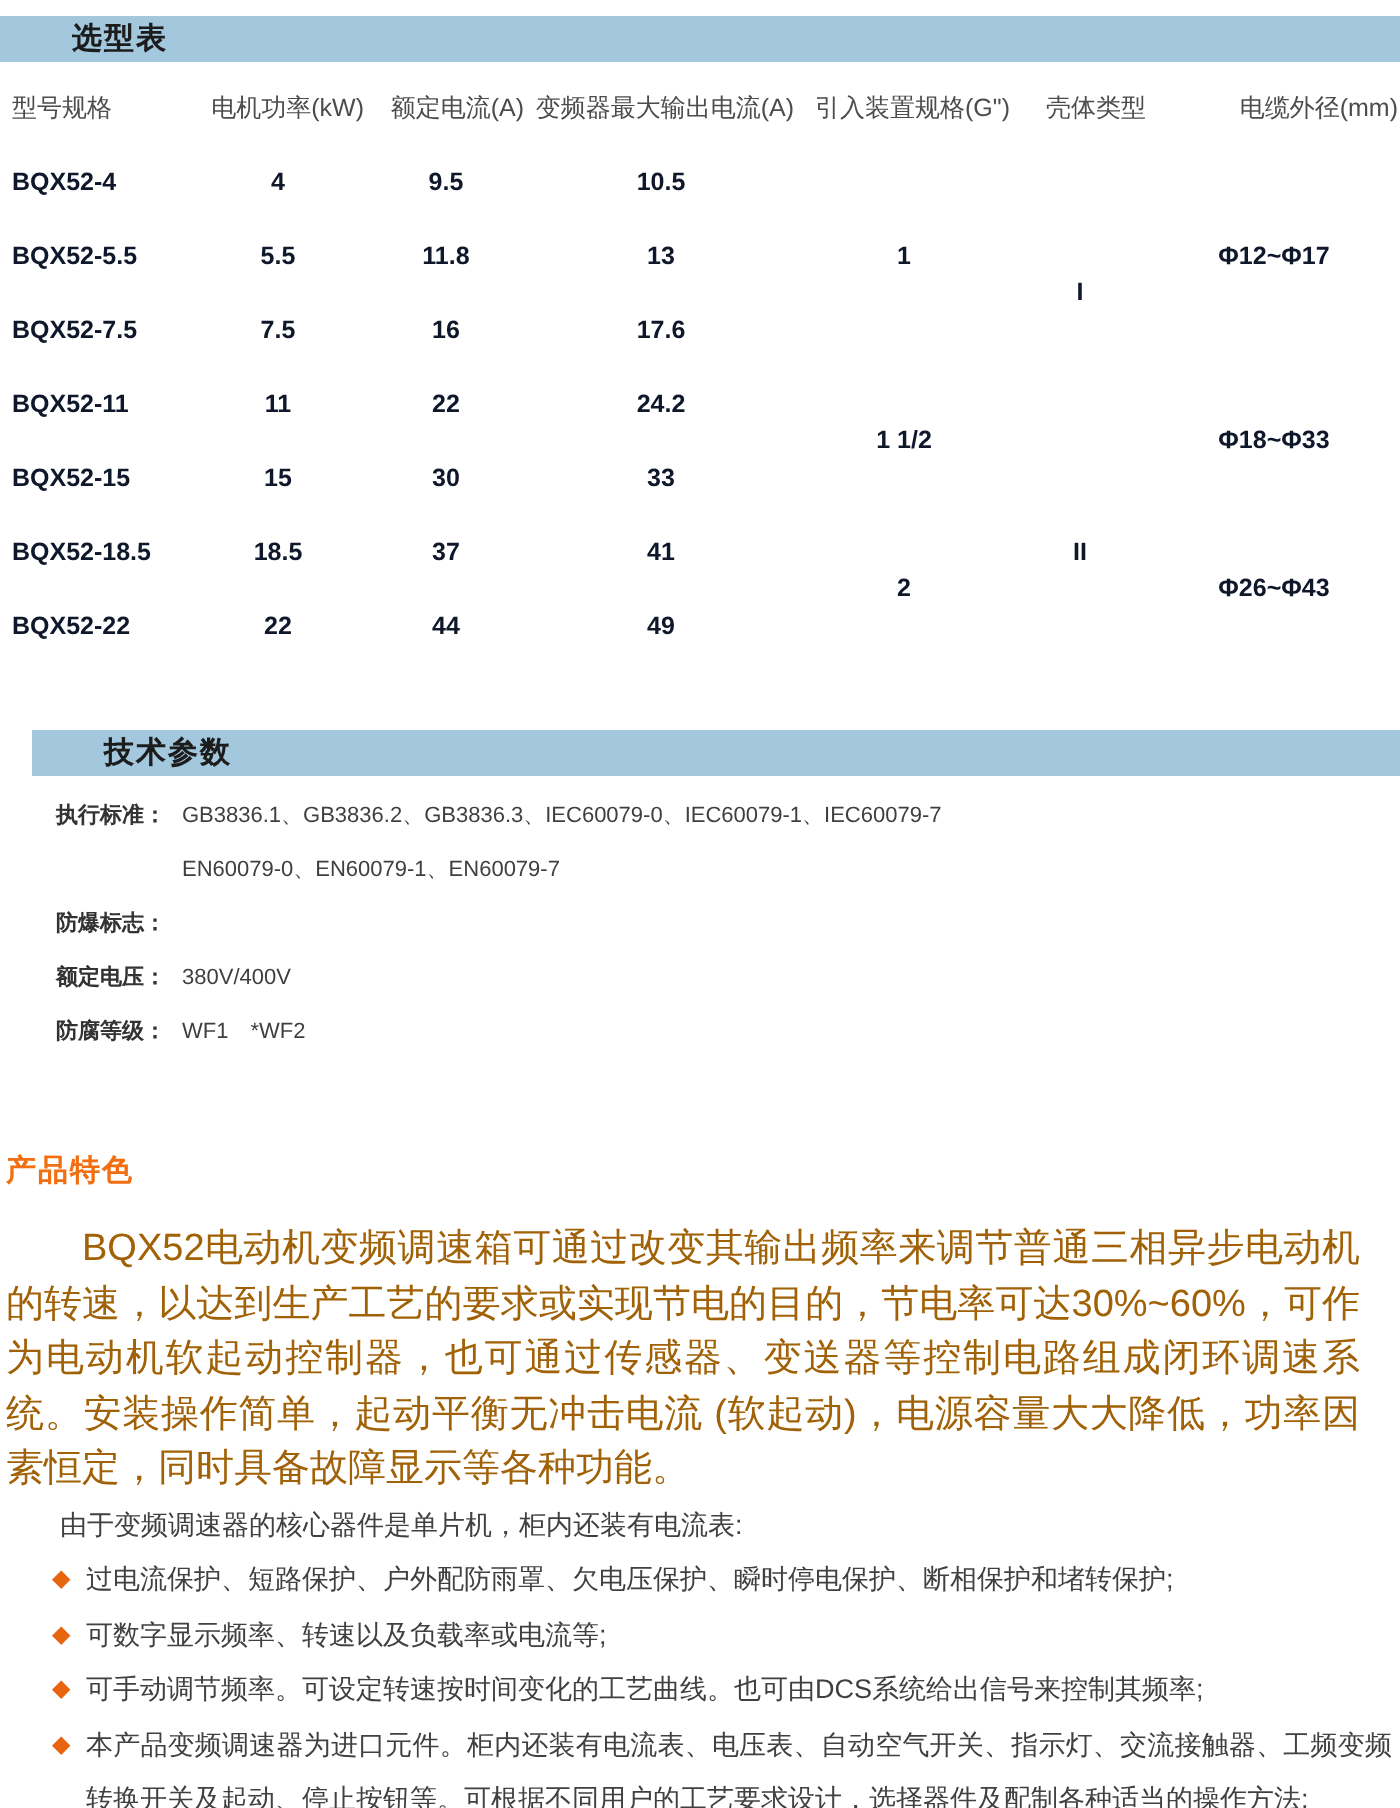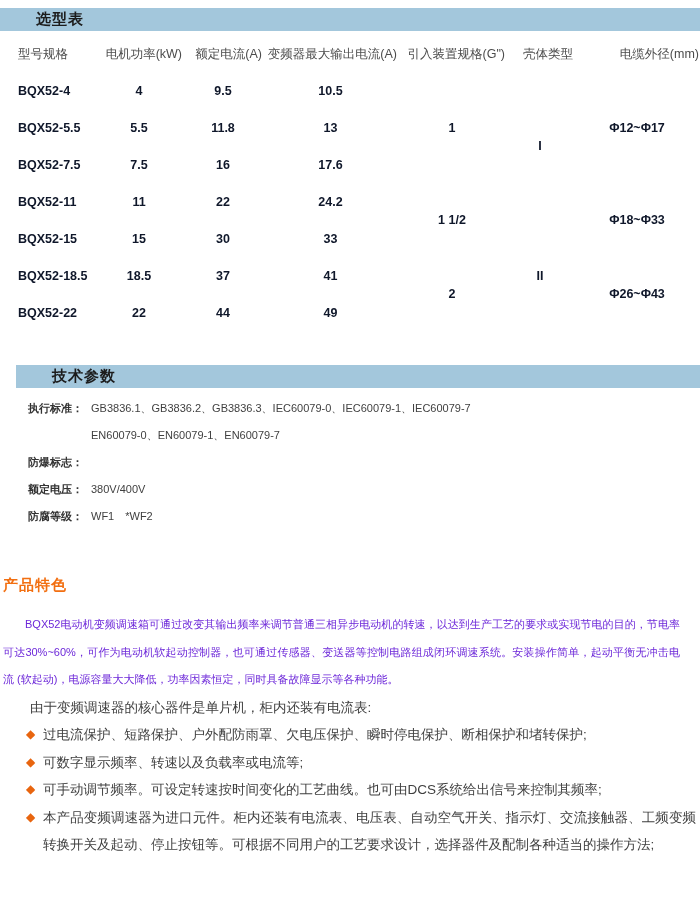--- a/index.html
+++ b/index.html
@@ -49,21 +49,21 @@
   table.sel td {
     height: 35px;
     font-size: 12.5px;
     color: #0f172a;
     text-align: center;
     vertical-align: middle;
     font-weight: bold;
   }
   table.sel .model {
     text-align: left;
-    padding-left: 18px;
+    padding-left: 6px;
   }
 
   
   .tech-list {
     padding: 7px 0 0 28px;
   }
   .tech-item {
     display: flex;
     align-items: flex-start;
     font-size: 11px;
@@ -87,23 +87,23 @@
     margin: 0;
     font-size: 15px;
     font-weight: bold;
     color: #f26f11;
     letter-spacing: 1px;
   }
   .intro {
     margin: 16px 16px 0 0;
     text-indent: 2em;
     text-align: justify;
-    font-size: 11px;
-    line-height: 27.5px;
-    color: #6d28d9;
+    font-size: 19px;
+    line-height: 27.5px;
+    color: #a16207;
   }
   .sub-intro {
     margin: 0;
     text-indent: 2em;
     font-size: 13.5px;
     line-height: 27.5px;
     color: #404040;
   }
   ul.bullets {
     list-style: none;

